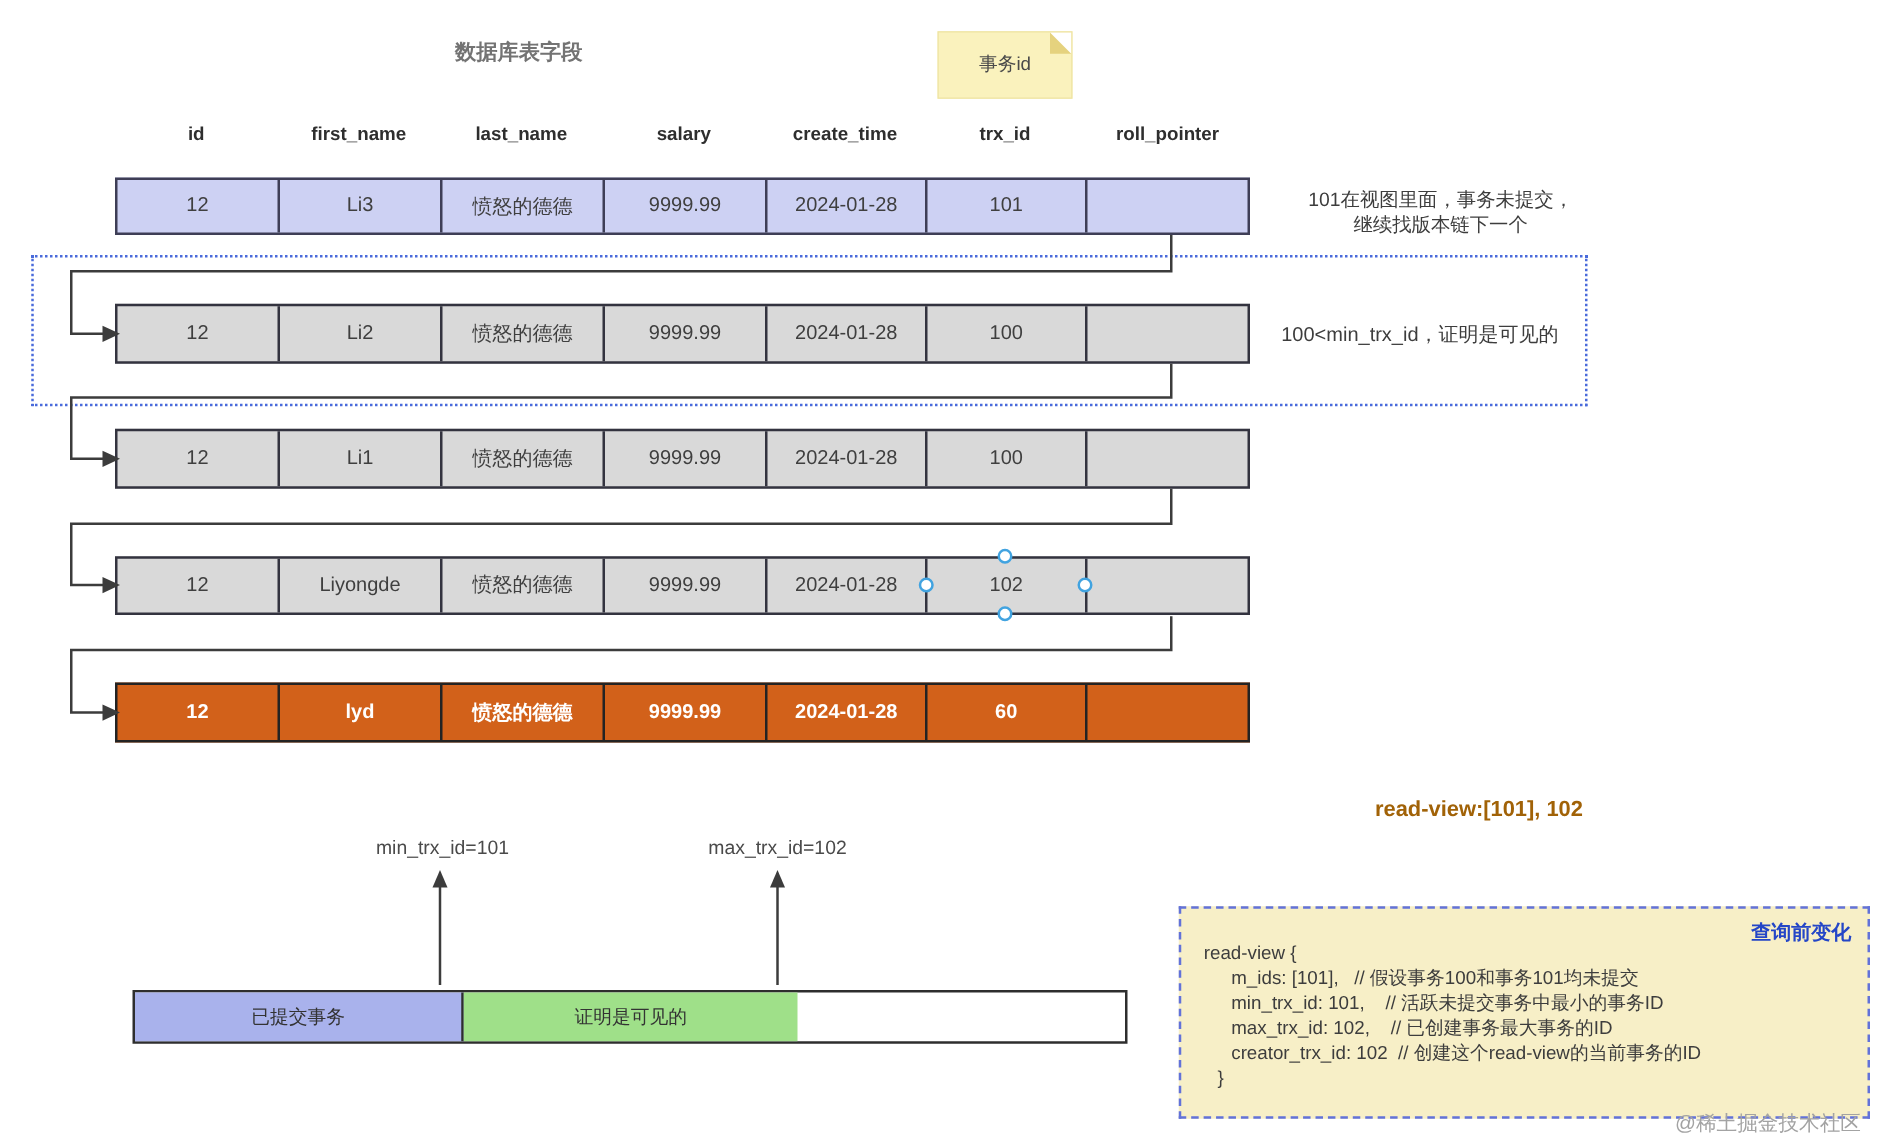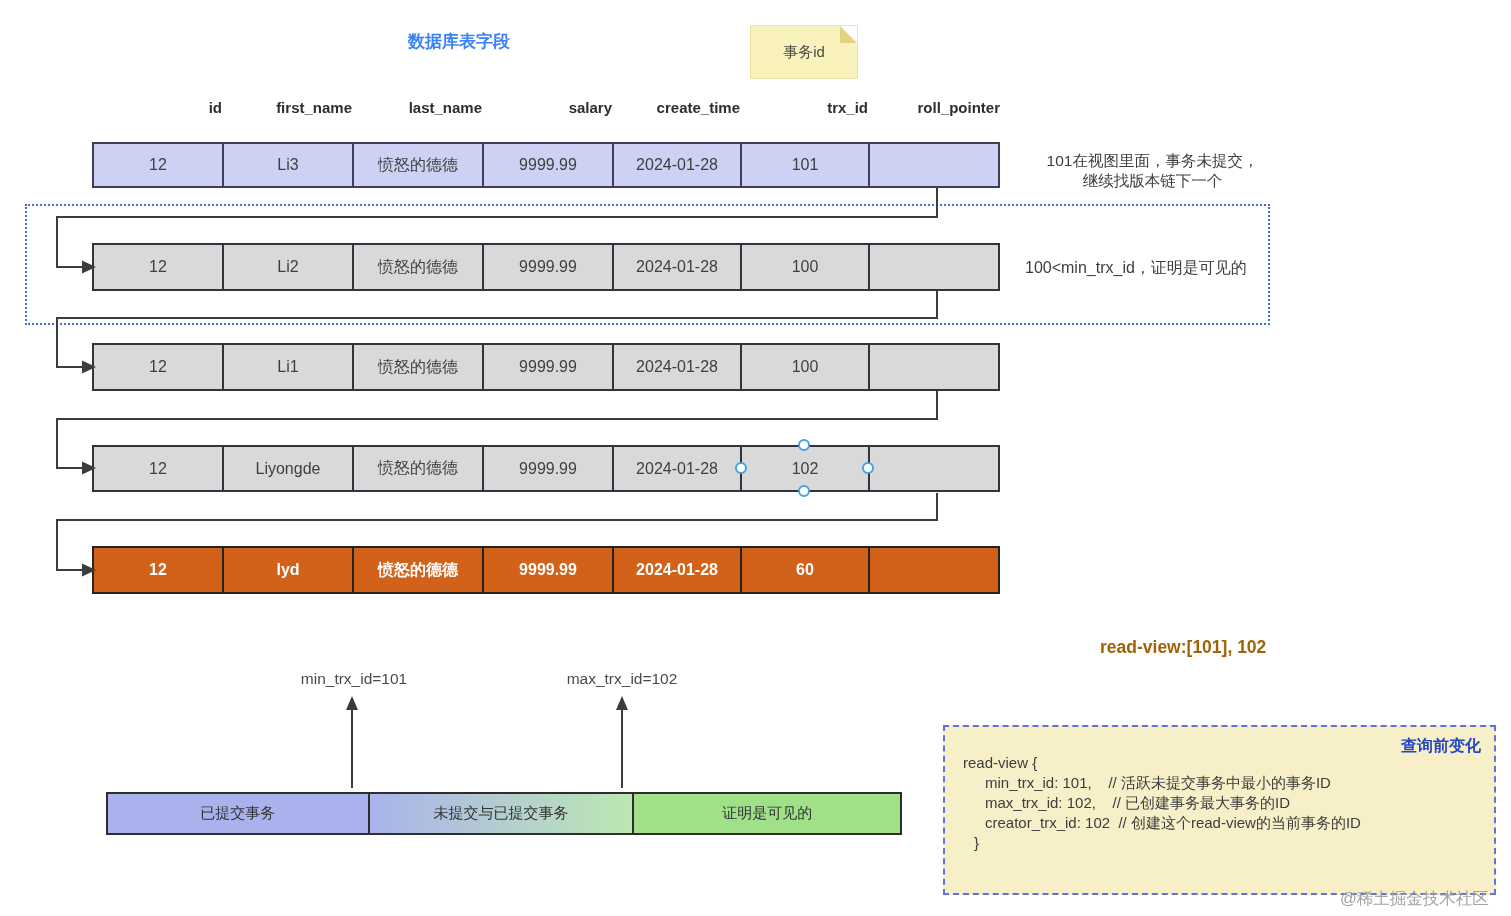--- a/index.html
+++ b/index.html
@@ -1,37 +1,37 @@
 <!DOCTYPE html>
 <html><head>
 <meta charset="utf-8">
 <style>
   html,body { margin:0; padding:0; background:#ffffff; }
   body { font-family: "Liberation Sans", "DejaVu Sans", sans-serif; color:#3d3d3d; }
   .canvas { position:relative; width:1511px; height:916px; background:#ffffff; overflow:hidden; }
 
   .abs { position:absolute; }
 
-  .diagram-title { left:320px; top:30px; width:190px; text-align:right;
-    font-size:17px; font-weight:bold; color:#3b82f6; }
+  .diagram-title { left:320px; top:30px; width:190px; text-align:center;
+    font-size:17px; font-weight:bold; color:#737373; }
 
   
   .sticky { background:#faf2bd; border:1px solid #eee3a2; box-shadow:0 0 0 rgba(0,0,0,0);
     font-size:15px; color:#4a4a4a; display:flex; align-items:center; justify-content:center;
     text-align:center; line-height:20px; }
   .sticky::before { content:""; position:absolute; top:0; right:0; width:0; height:0;
     border-style:solid; border-width:0 17px 17px 0;
     border-color:#ffffff #ffffff #e5d27e #e5d27e; }
   .sticky-trx { left:750px; top:25px; width:106px; height:52px; }
   .sticky-roll { left:1005px; top:56px; width:121px; height:62px; font-size:14.5px; }
 
   
   .grid-cols { display:grid; grid-template-columns:130px 130px 130px 130px 128px 128px 132px; }
   .header-row { left:92px; top:99px; width:908px; }
-  .header-cell { text-align:right; font-weight:bold; font-size:15px; color:#2e2e2e; }
+  .header-cell { text-align:center; font-weight:bold; font-size:15px; color:#2e2e2e; }
 
   
   .vrow { left:92px; width:908px; box-sizing:border-box; }
   .vrow .cell { display:flex; align-items:center; justify-content:center;
     font-size:16px; border-right:2px solid currentColor; height:100%; box-sizing:border-box; }
   .vrow .cell:last-child { border-right:none; }
   .row-frame { border:2px solid; }
   .row-lavender { background:#cdd1f3; border-color:#3e3e56; color:#3e3e56; top:142px; height:46px; }
   .row-lavender .cell { color:#3f3f3f; border-right-color:#3e3e56; }
   .row-gray { background:#d9d9d9; border-color:#33333f; }
@@ -157,33 +157,33 @@
     <span>101在视图里面，事务未提交，</span><br>
     <span>继续找版本链下一个</span>
   </div>
   <div class="abs note-text anno-row2">100&lt;min_trx_id，证明是可见的</div>
 
   <div class="abs read-view-title">read-view:[101], 102</div>
   <div class="abs read-view-box">
     <div class="rv-badge">查询前变化</div>
     <div class="rv-content">
       <div class="rv-line">read-view {</div>
+      <div class="rv-line rv-indent">m_ids: [101],   // 假设事务100和事务101均未提交</div>
       <div class="rv-line rv-indent">min_trx_id: 101,    // 活跃未提交事务中最小的事务ID</div>
       <div class="rv-line rv-indent">max_trx_id: 102,    // 已创建事务最大事务的ID</div>
       <div class="rv-line rv-indent">creator_trx_id: 102  // 创建这个read-view的当前事务的ID</div>
       <div class="rv-line rv-close">}</div>
     </div>
   </div>
 
   <div class="abs tl-label lbl-min">min_trx_id=101</div>
   <div class="abs tl-label lbl-max">max_trx_id=102</div>
 
   <div class="abs timeline">
     <div class="tl-seg tl-seg1">已提交事务</div>
-    <div class="tl-seg tl-seg2">未提交与已提交事务</div>
     <div class="tl-seg tl-seg3">证明是可见的</div>
   </div>
 
   <div class="abs watermark">@稀土掘金技术社区</div>
 
   <svg class="overlay" width="1511" height="916" viewBox="0 0 1511 916">
     <g stroke="#3c3c3c" stroke-width="2" fill="none">
       <path d="M937,188 L937,217 L57,217 L57,267 L84,267"></path>
       <path d="M937,291 L937,318 L57,318 L57,367 L84,367"></path>
       <path d="M937,391 L937,419 L57,419 L57,468 L84,468"></path>

